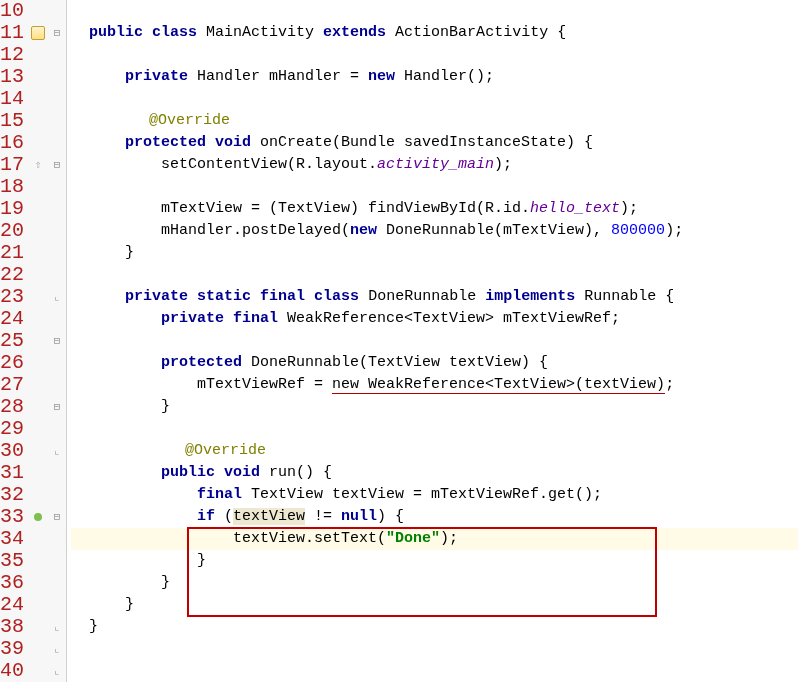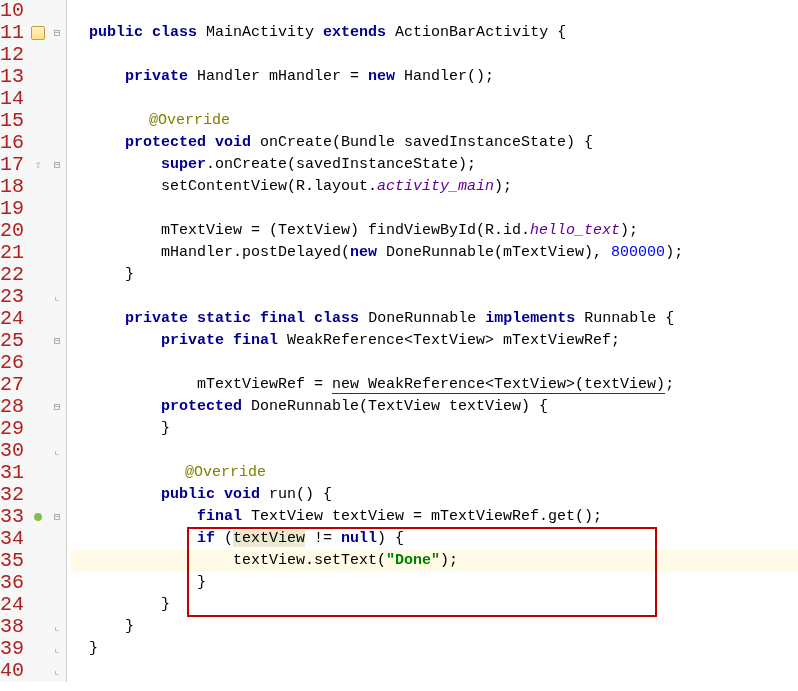--- a/index.html
+++ b/index.html
@@ -206,32 +206,31 @@
   </div>
   <div class="code">
     <div class="code-lines">
         <div class="row"></div>
         <div class="row"><span>  </span><span class="kw">public</span><span> </span><span class="kw">class</span><span> MainActivity </span><span class="kw">extends</span><span> ActionBarActivity {</span></div>
         <div class="row"></div>
         <div class="row"><span>      </span><span class="kw">private</span><span> Handler mHandler = </span><span class="kw">new</span><span> Handler();</span></div>
         <div class="row"></div>
         <div class="row"><span>      </span><span class="annot">@Override</span></div>
         <div class="row"><span>      </span><span class="kw">protected</span><span> </span><span class="kw">void</span><span> onCreate(Bundle savedInstanceState) {</span></div>
-        <div class="row"><span>          </span><span class="kw">super</span><span>.onCreate(savedInstanceState);</span></div>
         <div class="row"><span>          </span><span>setContentView(R.layout.</span><span class="purple">activity_main</span><span>);</span></div>
         <div class="row"></div>
         <div class="row"><span>          </span><span>mTextView = (TextView) findViewById(R.id.</span><span class="purple">hello_text</span><span>);</span></div>
         <div class="row"><span>          </span><span>mHandler.postDelayed(</span><span class="kw">new</span><span> DoneRunnable(mTextView), </span><span class="num">800000</span><span>);</span></div>
         <div class="row"><span>      </span><span>}</span></div>
         <div class="row"></div>
         <div class="row"><span>      </span><span class="kw">private</span><span> </span><span class="kw">static</span><span> </span><span class="kw">final</span><span> </span><span class="kw">class</span><span> DoneRunnable </span><span class="kw">implements</span><span> Runnable {</span></div>
         <div class="row"><span>          </span><span class="kw">private</span><span> </span><span class="kw">final</span><span> WeakReference&lt;TextView&gt; mTextViewRef;</span></div>
         <div class="row"></div>
+        <div class="row"><span>          </span><span class="kw">protected</span><span> DoneRunnable(TextView textView) {</span></div>
         <div class="row"><span>              </span><span>mTextViewRef = </span><span class="under-red">new WeakReference&lt;TextView&gt;(textView)</span><span>;</span></div>
-        <div class="row"><span>          </span><span class="kw">protected</span><span> DoneRunnable(TextView textView) {</span></div>
         <div class="row"><span>          </span><span>}</span></div>
         <div class="row"></div>
         <div class="row"><span>          </span><span class="annot">@Override</span></div>
         <div class="row"><span>          </span><span class="kw">public</span><span> </span><span class="kw">void</span><span> run() {</span></div>
         <div class="row"><span>              </span><span class="kw">final</span><span> TextView textView = mTextViewRef.get();</span></div>
         <div class="row"><span>              </span><span class="kw">if</span><span> (</span><span class="id-hl">textView</span><span> != </span><span class="kw">null</span><span>) {</span></div>
         <div class="row hl-line"><span>                  </span><span>textView.setText(</span><span class="str">"Done"</span><span>);</span></div>
         <div class="row"><span>              </span><span>}</span></div>
         <div class="row"><span>          </span><span>}</span></div>
         <div class="row"><span>      </span><span>}</span></div>

